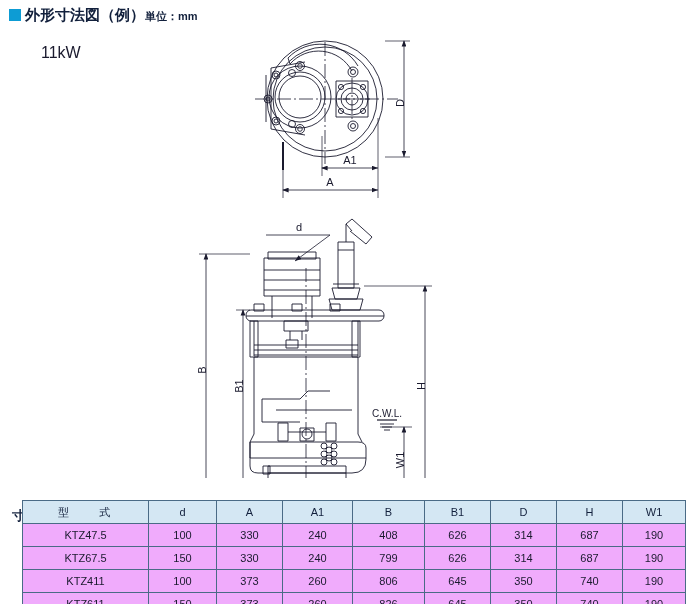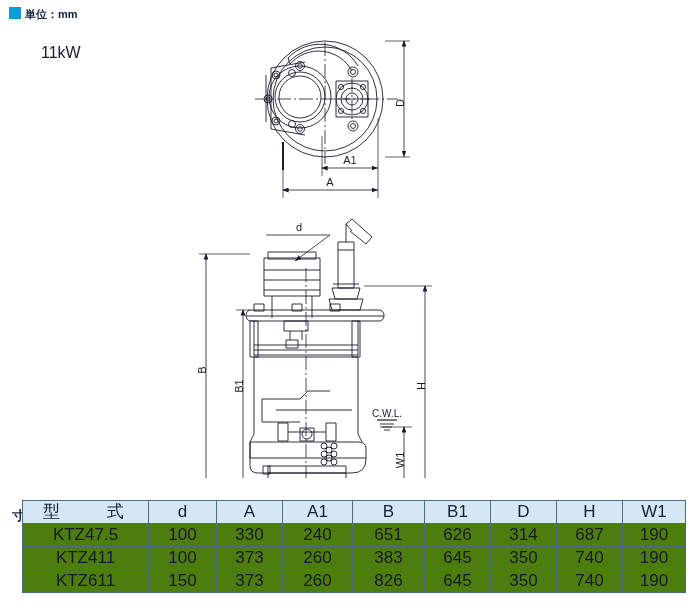--- a/index.html
+++ b/index.html
@@ -84,45 +84,46 @@
     width: 653px;
   }
   table.dim {
     border-collapse: collapse;
     width: 653px;
     table-layout: fixed;
   }
   table.dim th, table.dim td {
     border: 1px solid #4a6b86;
     text-align: center;
-    font-size: 17px;
+    font-size: 11px;
     color: #1a1a2e;
     height: 22px;
     line-height: 22px;
     padding: 0;
     font-weight: normal;
   }
   table.dim thead th {
     background: #d4e7f3;
     color: #12203c;
   }
   table.dim thead th.model {
     letter-spacing: 0.25em;
   }
   table.dim tbody td {
-    background: #4d7c0f;
+    background: #f0abfc;
   }
   .lbl { font-size: 11px; fill: #1a1a2e; font-family: "Liberation Sans", sans-serif; }
   .lbl-s { font-size: 10px; fill: #1a1a2e; font-family: "Liberation Sans", sans-serif; }
 </style>
 </head>
 <body>
 
 <div id="header">
   <span class="bullet"></span>
+  <span class="title">外形寸法図（例）</span>
   <span class="unit">単位：mm</span>
 </div>
 
 <div id="kw-label">11kW</div>
 
 <div id="drawing">
 <svg width="694" height="460" viewBox="0 0 694 460" xmlns="http://www.w3.org/2000/svg">
   <defs>
     <marker id="ar" markerWidth="9" markerHeight="9" refX="8" refY="3" orient="auto">
       <path d="M0,0 L8,3 L0,6 z" fill="#1a1a2e"></path>
@@ -359,32 +360,43 @@
         <th>H</th>
         <th>W1</th>
       </tr>
     </thead>
     <tbody>
       <tr>
         <td>KTZ47.5</td>
         <td>100</td>
         <td>330</td>
         <td>240</td>
-        <td>651</td>
+        <td>408</td>
+        <td>626</td>
+        <td>314</td>
+        <td>687</td>
+        <td>190</td>
+      </tr>
+      <tr>
+        <td>KTZ67.5</td>
+        <td>150</td>
+        <td>330</td>
+        <td>240</td>
+        <td>799</td>
         <td>626</td>
         <td>314</td>
         <td>687</td>
         <td>190</td>
       </tr>
       <tr>
         <td>KTZ411</td>
         <td>100</td>
         <td>373</td>
         <td>260</td>
-        <td>383</td>
+        <td>806</td>
         <td>645</td>
         <td>350</td>
         <td>740</td>
         <td>190</td>
       </tr>
       <tr>
         <td>KTZ611</td>
         <td>150</td>
         <td>373</td>
         <td>260</td>

